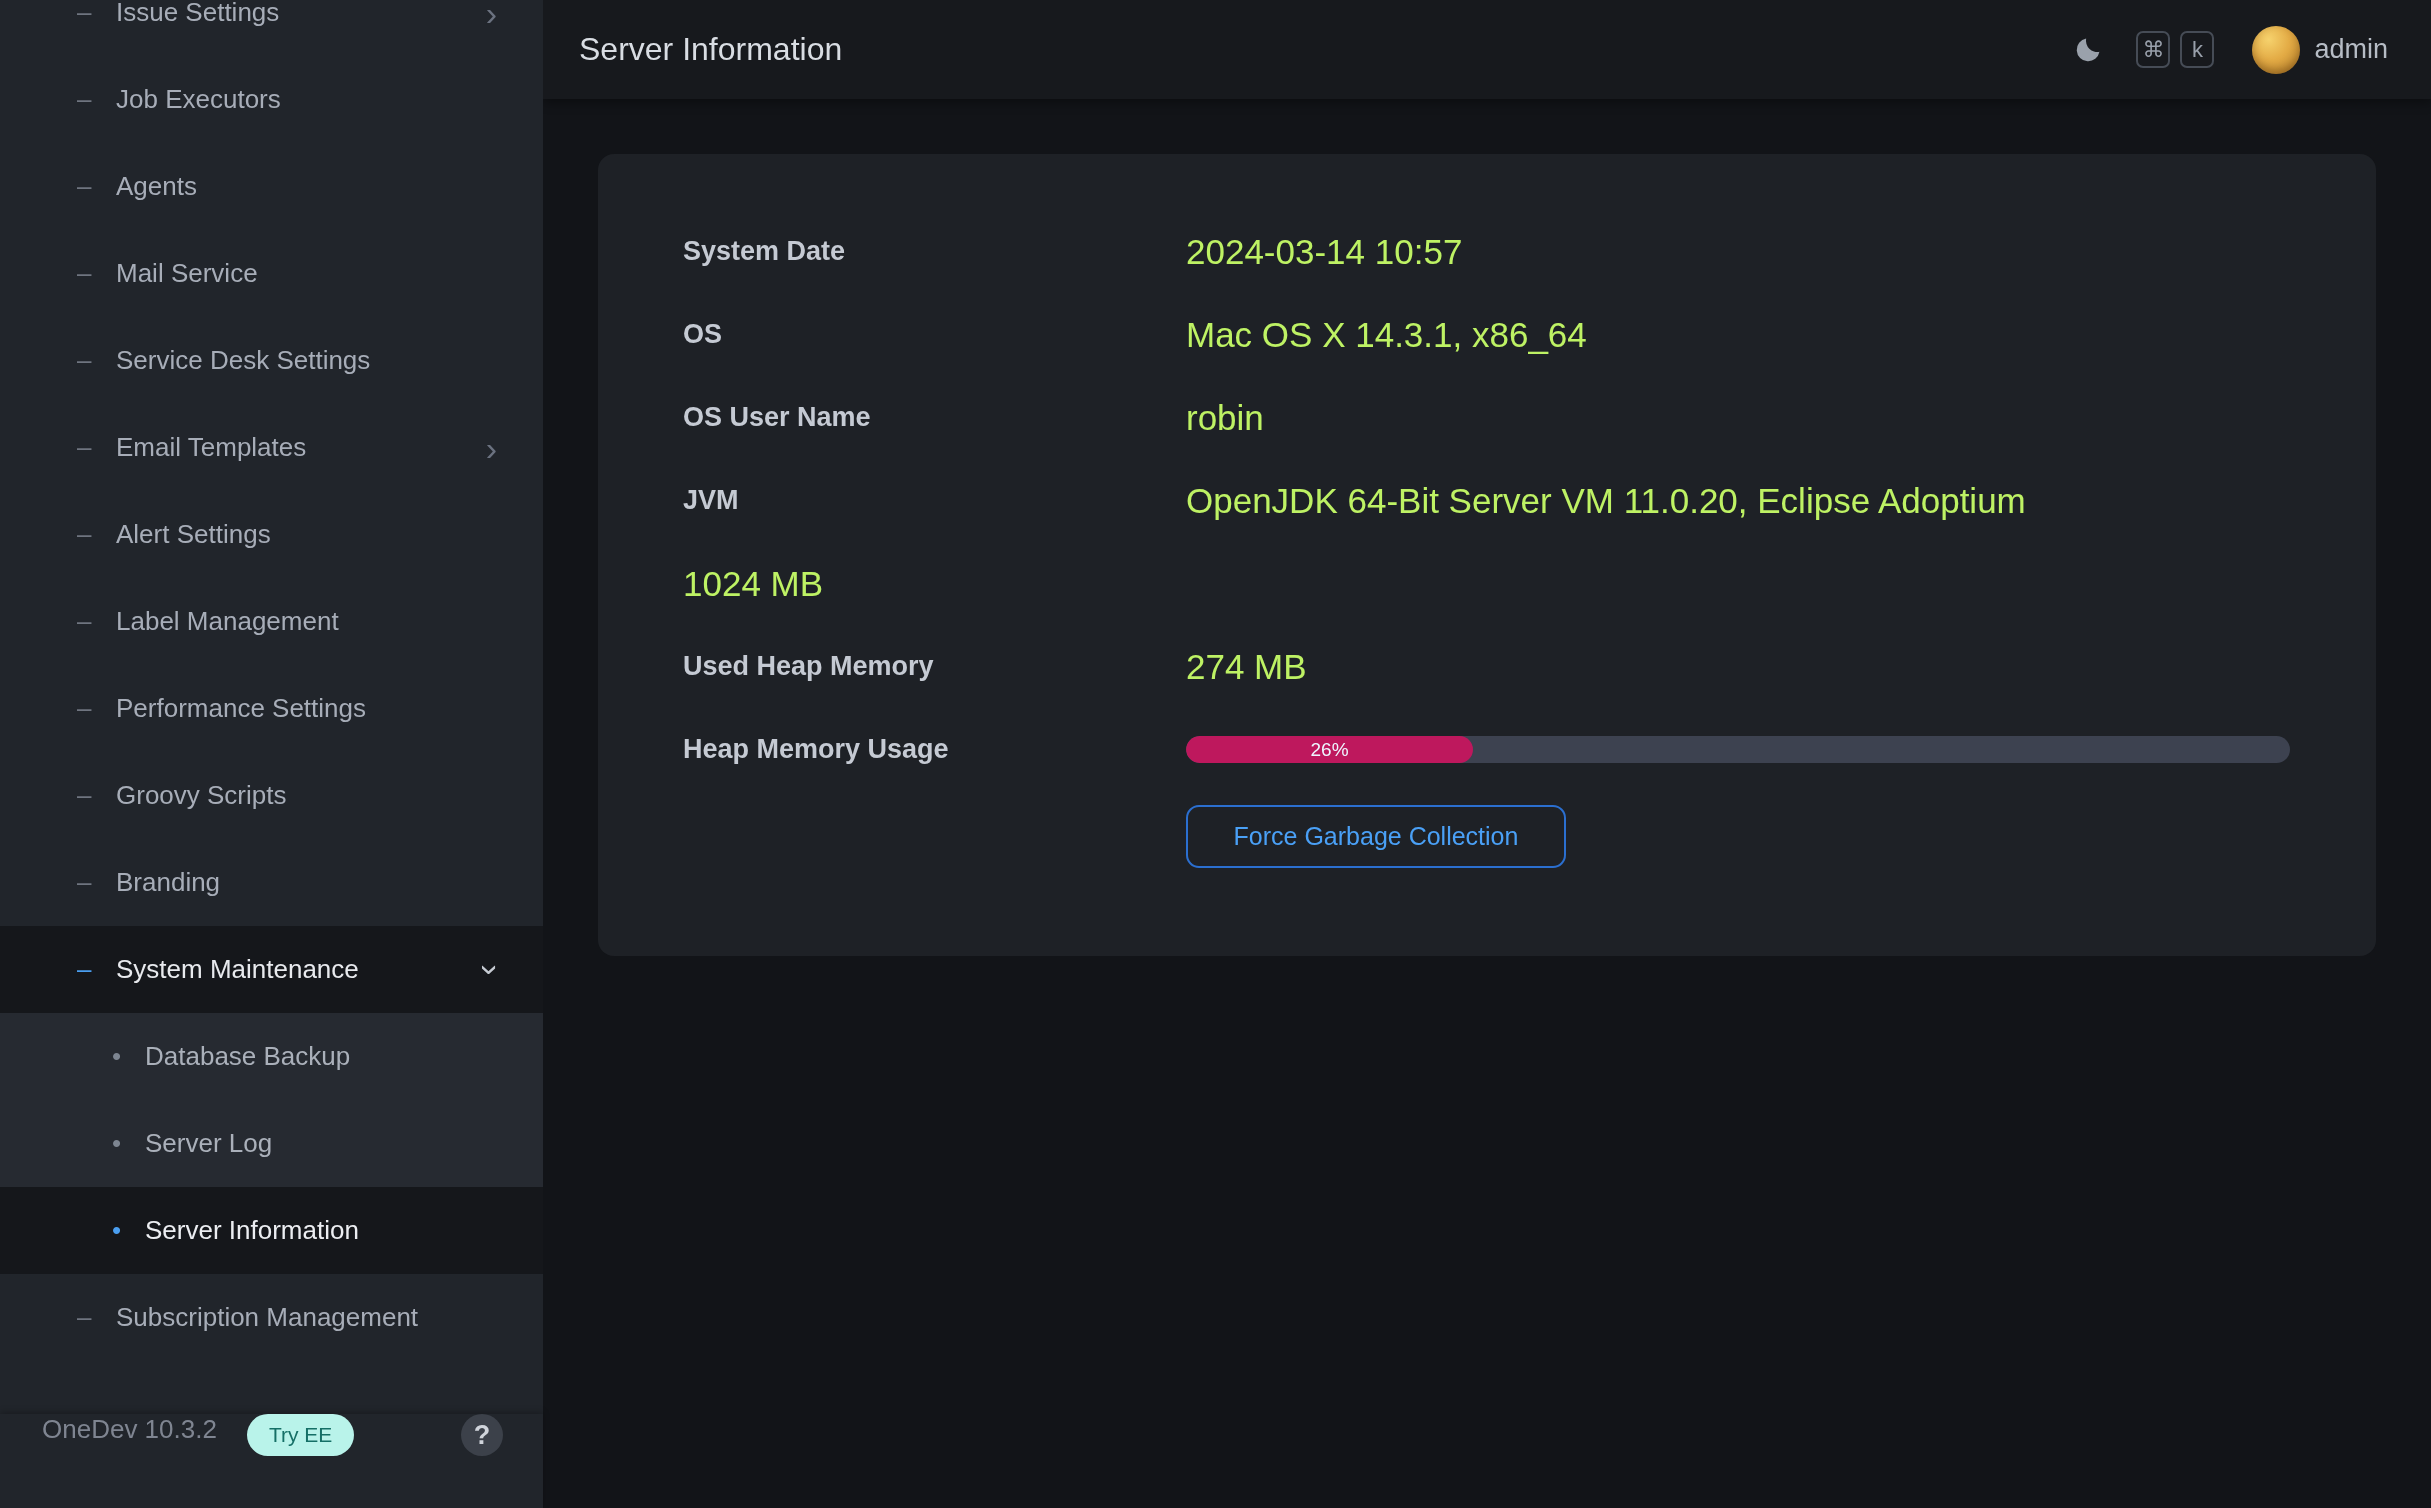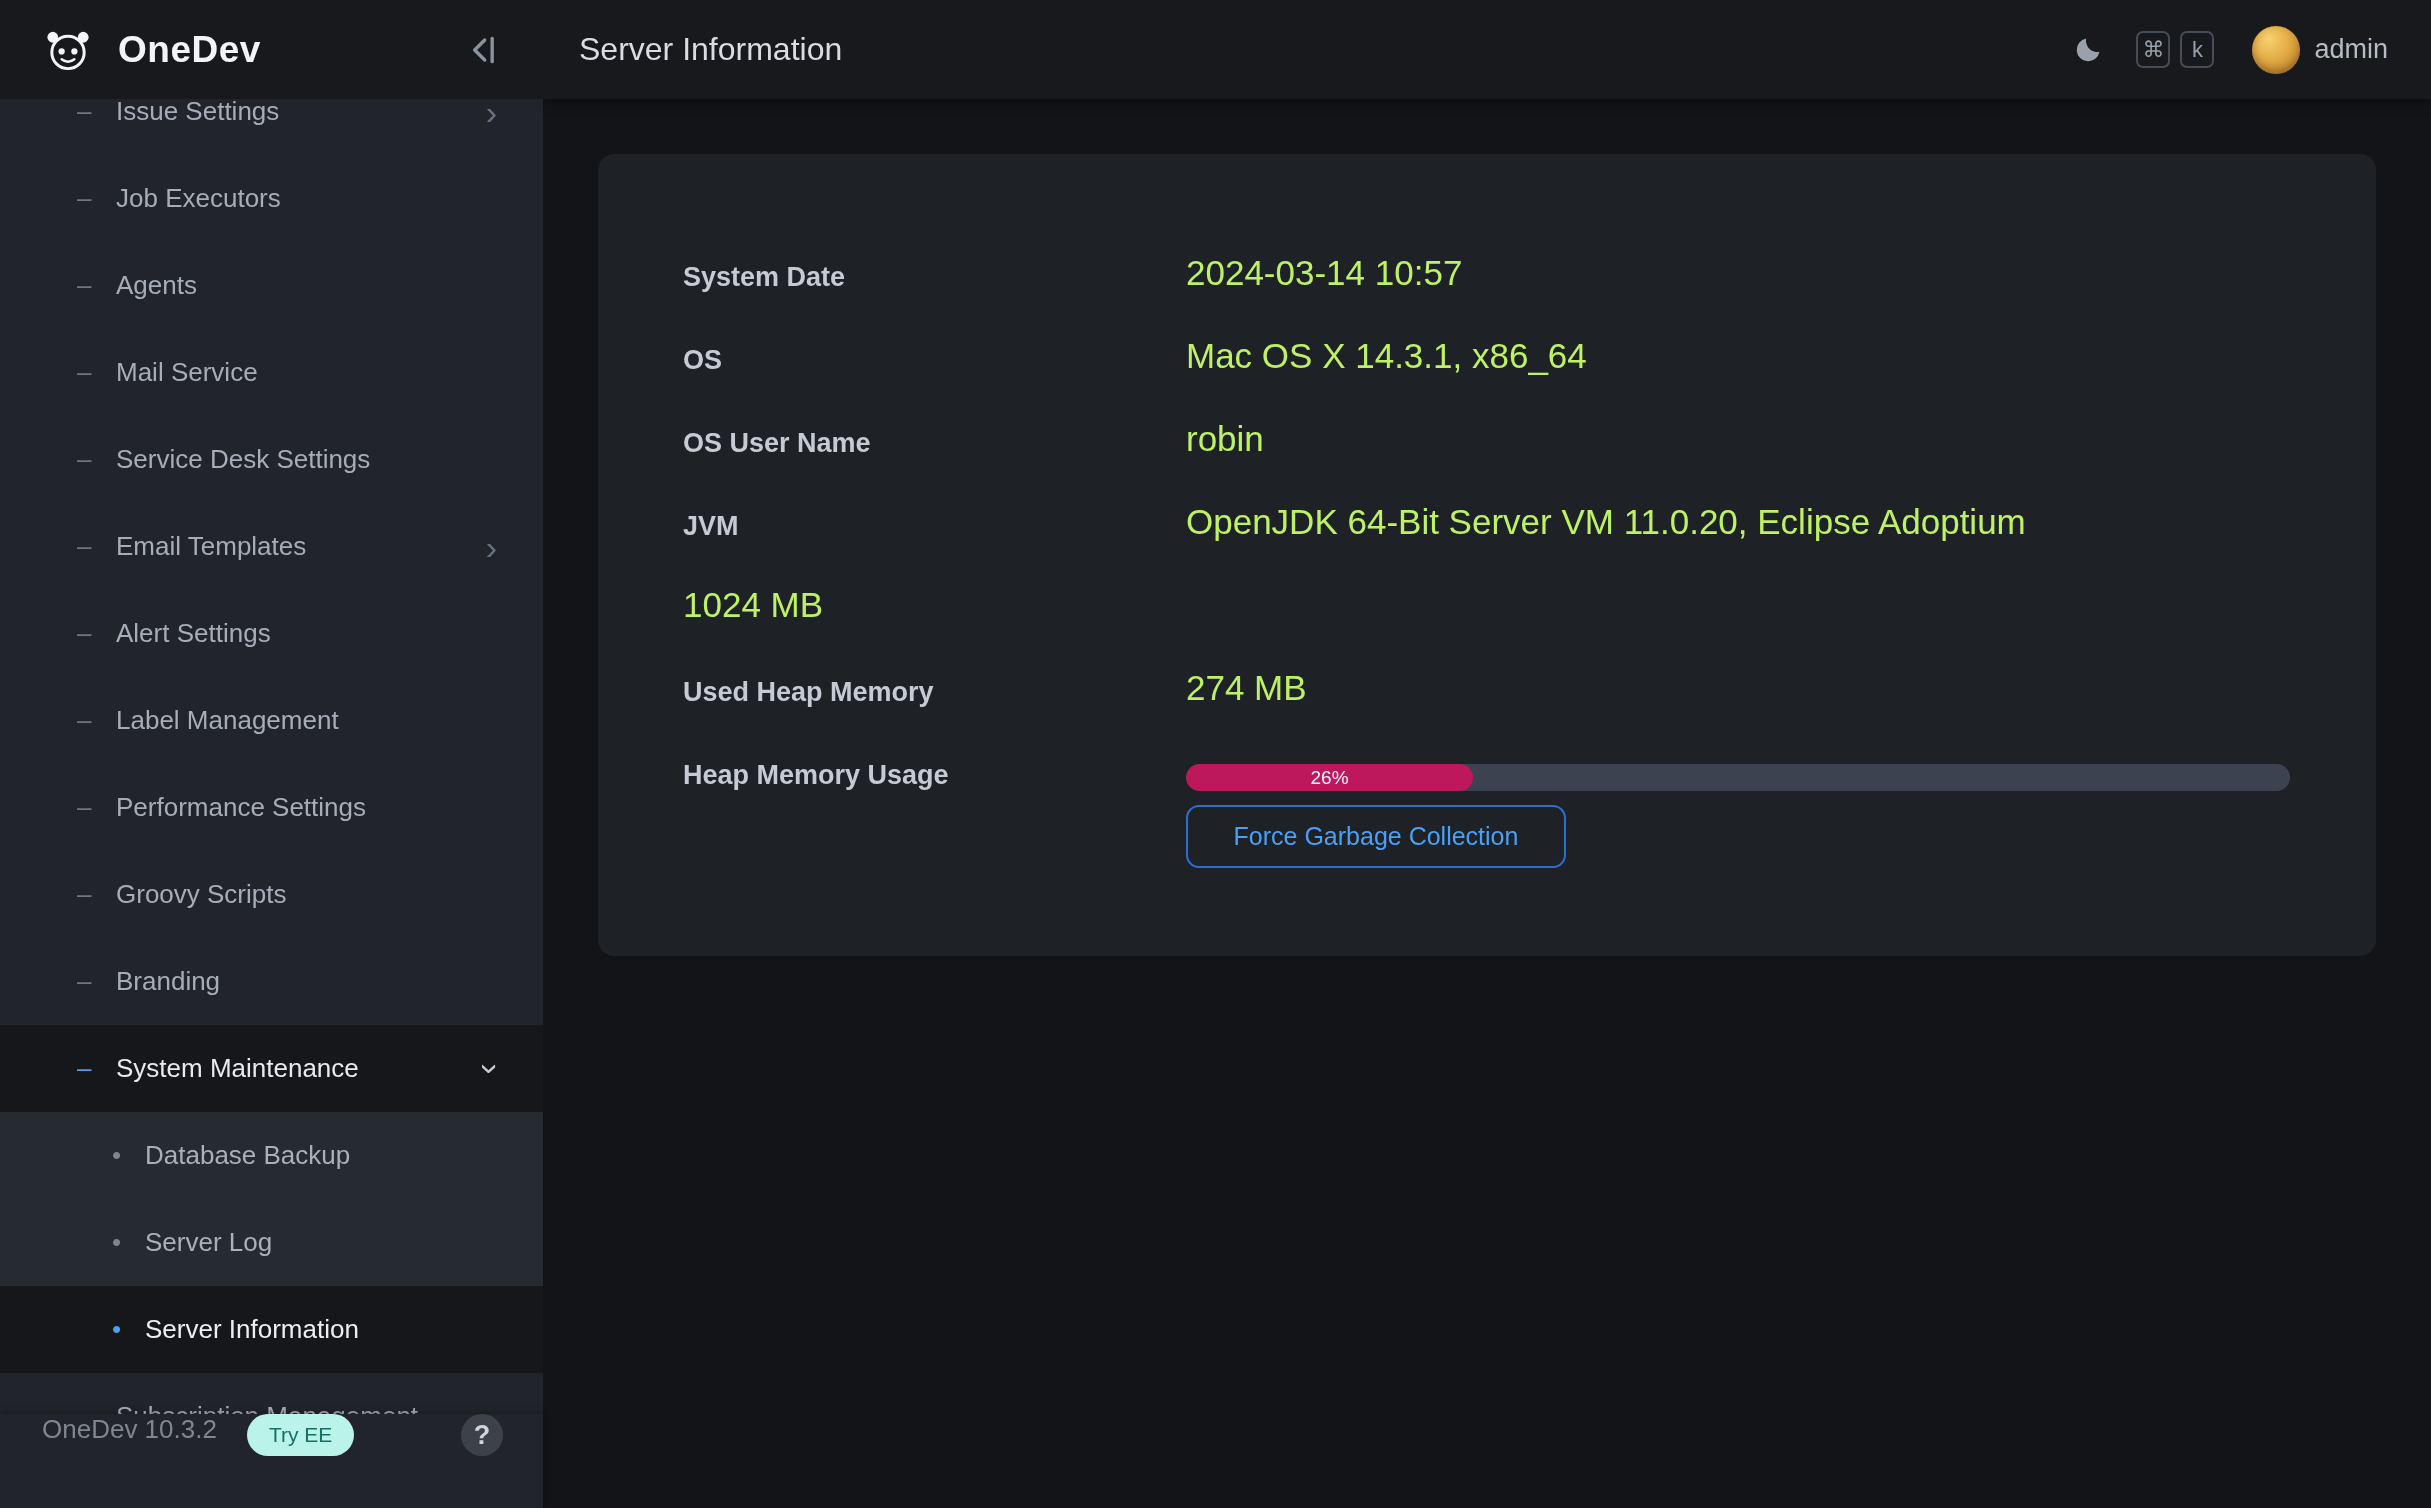--- a/index.html
+++ b/index.html
@@ -87,21 +87,21 @@
     background: radial-gradient(circle at 35% 28%, #f6d26d 0%, #e3ab45 45%, #b57e27 100%);
     box-shadow: inset 0 -4px 8px rgba(60,30,0,.35);
   }
   .admin-label { color: #b6bcc5; font-size: 27px; }
 
   .content { flex: 1 1 auto; padding: 55px; }
   .card {
     width: 1778px; height: 802px; background: #1e2126; border-radius: 16px;
     padding: 56px 0 0 85px;
   }
-  .info-row { display: flex; align-items: flex-end; height: 83px; }
+  .info-row { display: flex; align-items: center; height: 83px; }
   .info-label {
     flex: 0 0 503px; width: 503px; color: #c5cad3; font-size: 27px; font-weight: 600;
   }
   .info-value { color: #bef264; font-size: 35px; white-space: nowrap; }
 
   .progress-track {
     width: 1104px; height: 27px; background: #3d4250; border-radius: 14px;
     overflow: hidden; position: relative;
   }
   .progress-fill {
@@ -116,41 +116,20 @@
     color: #4aa0f6; font-size: 25px; font-family: "Liberation Sans", sans-serif;
     cursor: pointer;
   }
 </style>
 </head>
 <body>
 
 <div class="app">
 
   <aside class="sidebar">
-    <div class="sidebar-header">
-      <div class="brand">
-        <span style="display:flex;">
-          <svg width="52" height="52" viewBox="0 0 53 53">
-            <circle cx="26.5" cy="29" r="16.5" fill="none" stroke="#f2f4f7" stroke-width="3"></circle>
-            <circle cx="11" cy="13.5" r="5.5" fill="#f2f4f7"></circle>
-            <circle cx="42" cy="13.5" r="5.5" fill="#f2f4f7"></circle>
-            <circle cx="20" cy="28" r="3.2" fill="#f2f4f7"></circle>
-            <circle cx="33" cy="28" r="3.2" fill="#f2f4f7"></circle>
-            <path d="M20 36 q6.5 5 13 0" fill="none" stroke="#f2f4f7" stroke-width="2.5" stroke-linecap="round"></path>
-          </svg>
-        </span>
-        <span class="brand-name">OneDev</span>
-      </div>
-      <div class="collapse-btn">
-        <svg width="40" height="40" viewBox="0 0 24 24" fill="none" stroke="#8b93a1" stroke-width="2" stroke-linecap="round" stroke-linejoin="round">
-          <path d="M13 6 L7 12 L13 18"></path>
-          <line x1="17.5" y1="5" x2="17.5" y2="19"></line>
-        </svg>
-      </div>
-    </div>
 
     <nav class="nav">
       <div class="nav-item">
         <span class="dash">–</span>
         <span class="nav-label">Issue Settings</span>
         <span class="chev">›</span>
       </div>
       <div class="nav-item">
         <span class="dash">–</span>
         <span class="nav-label">Job Executors</span>

